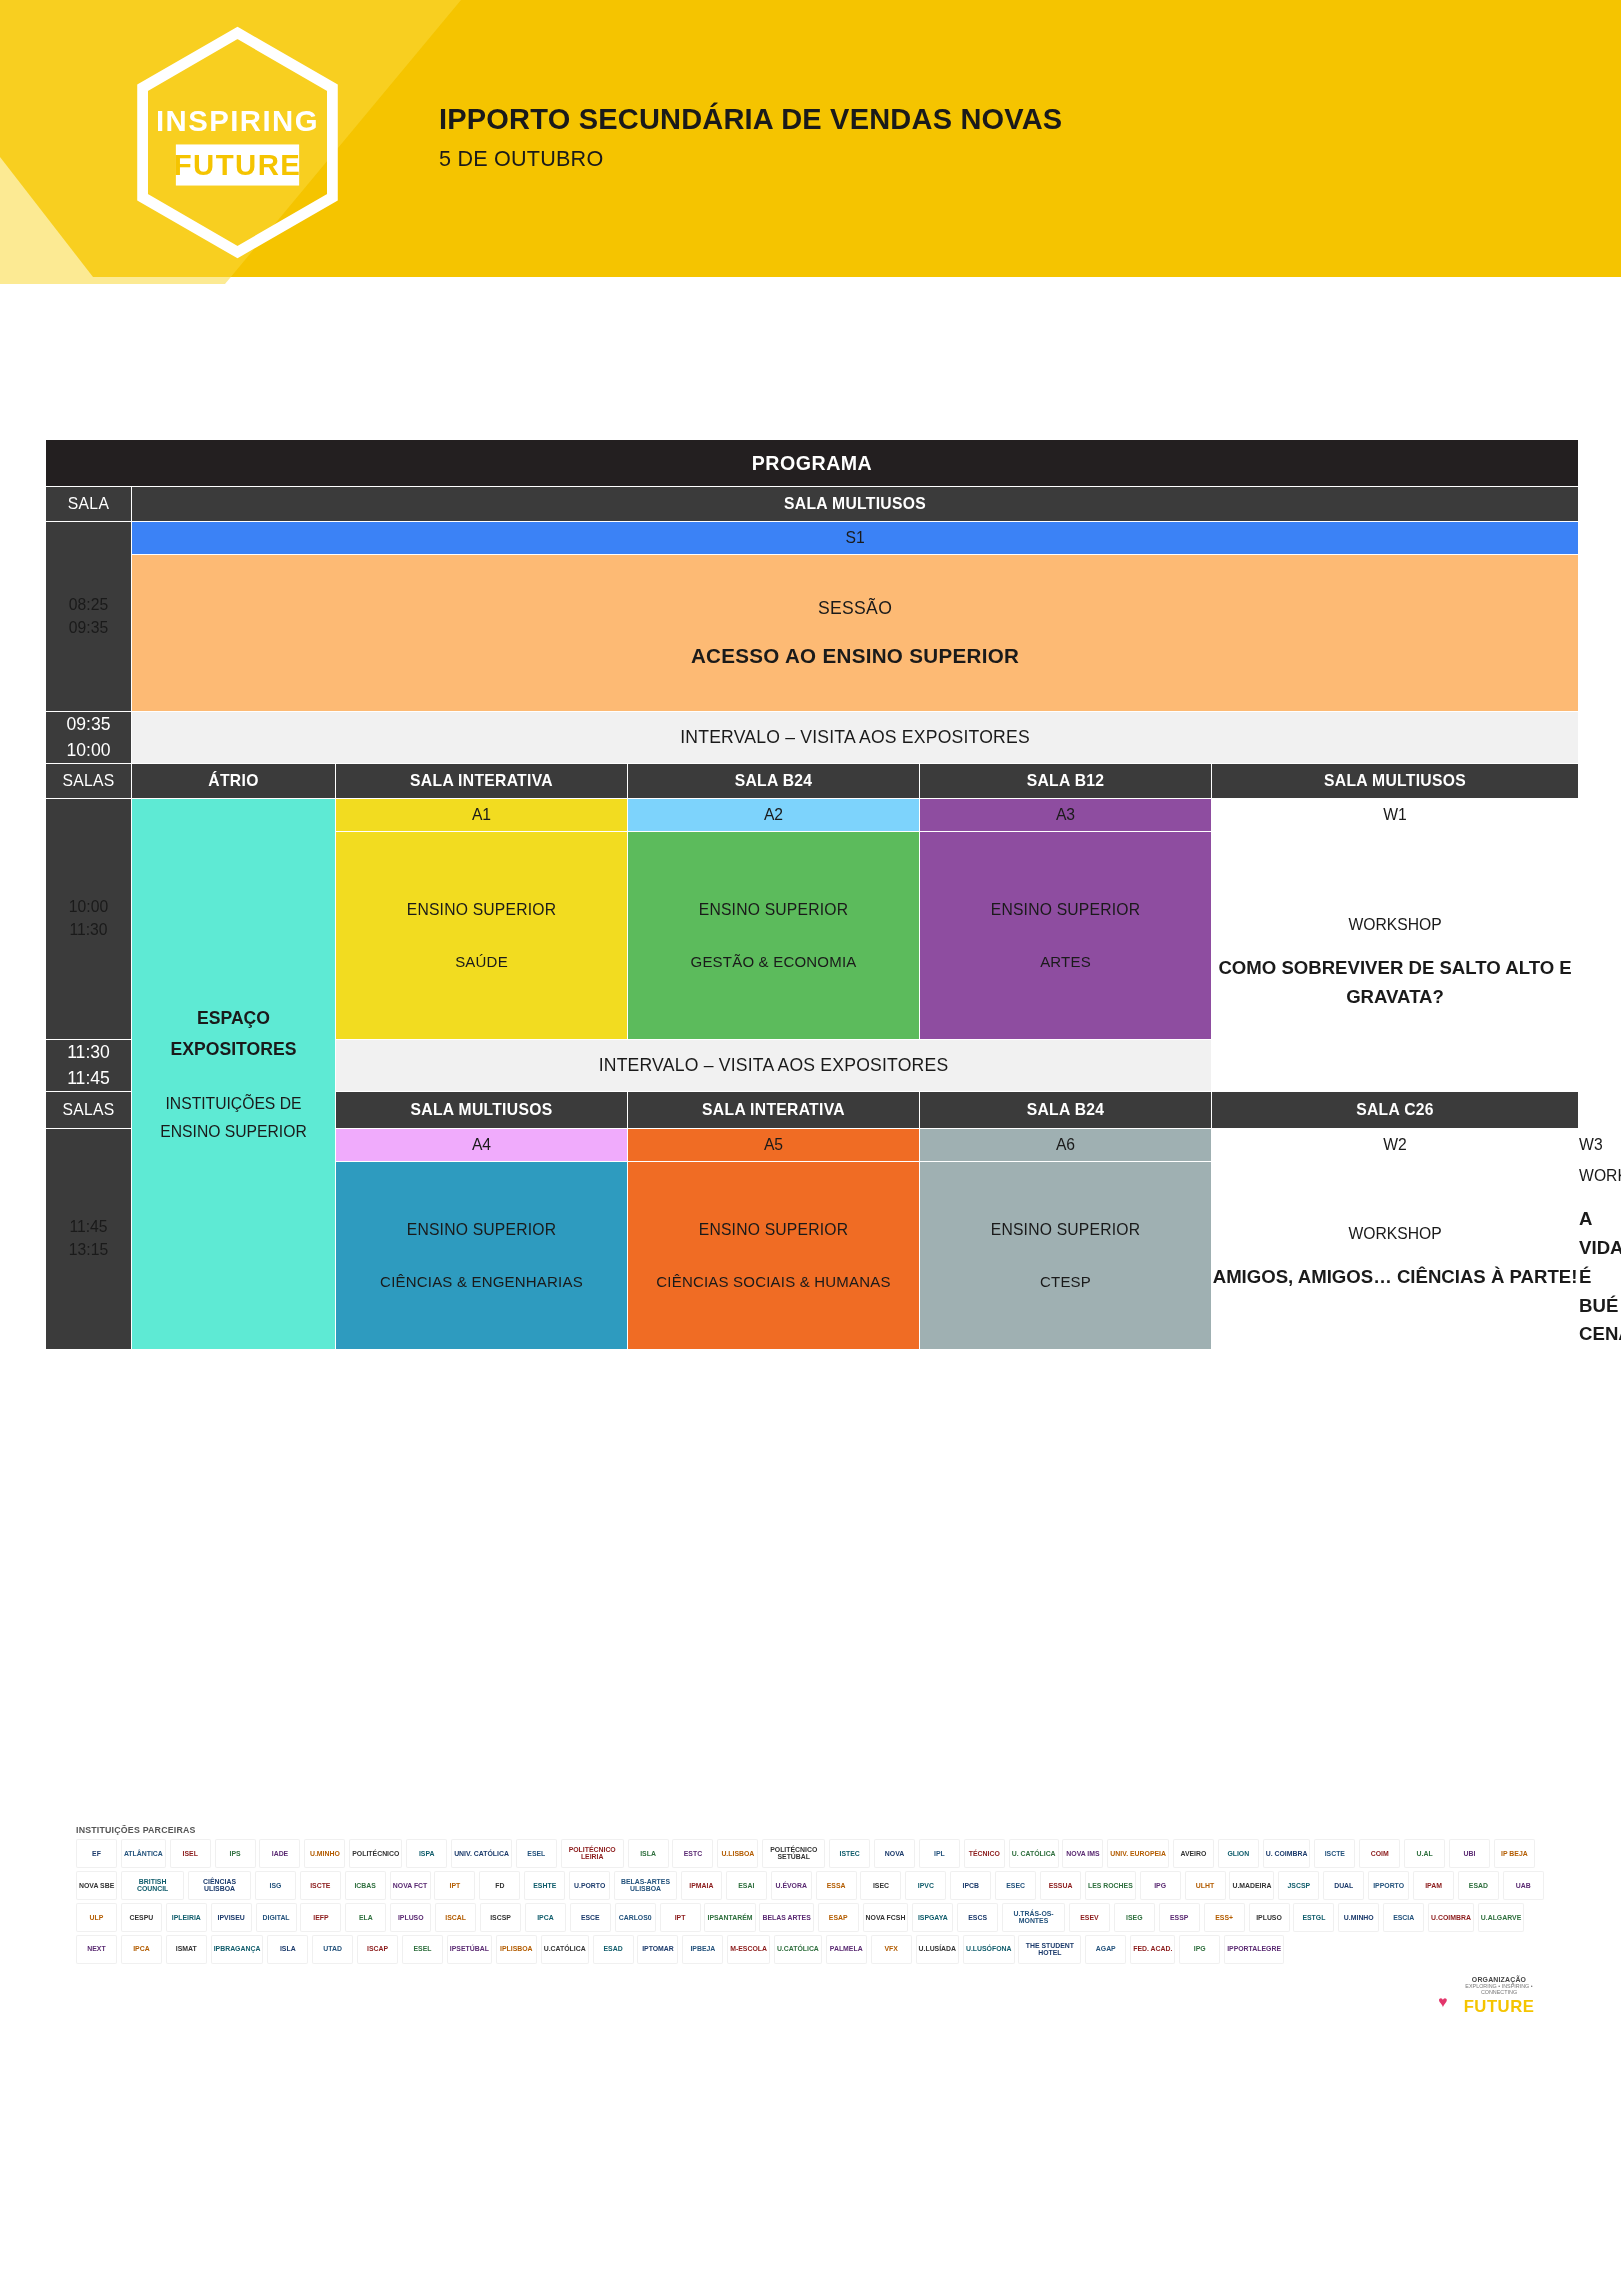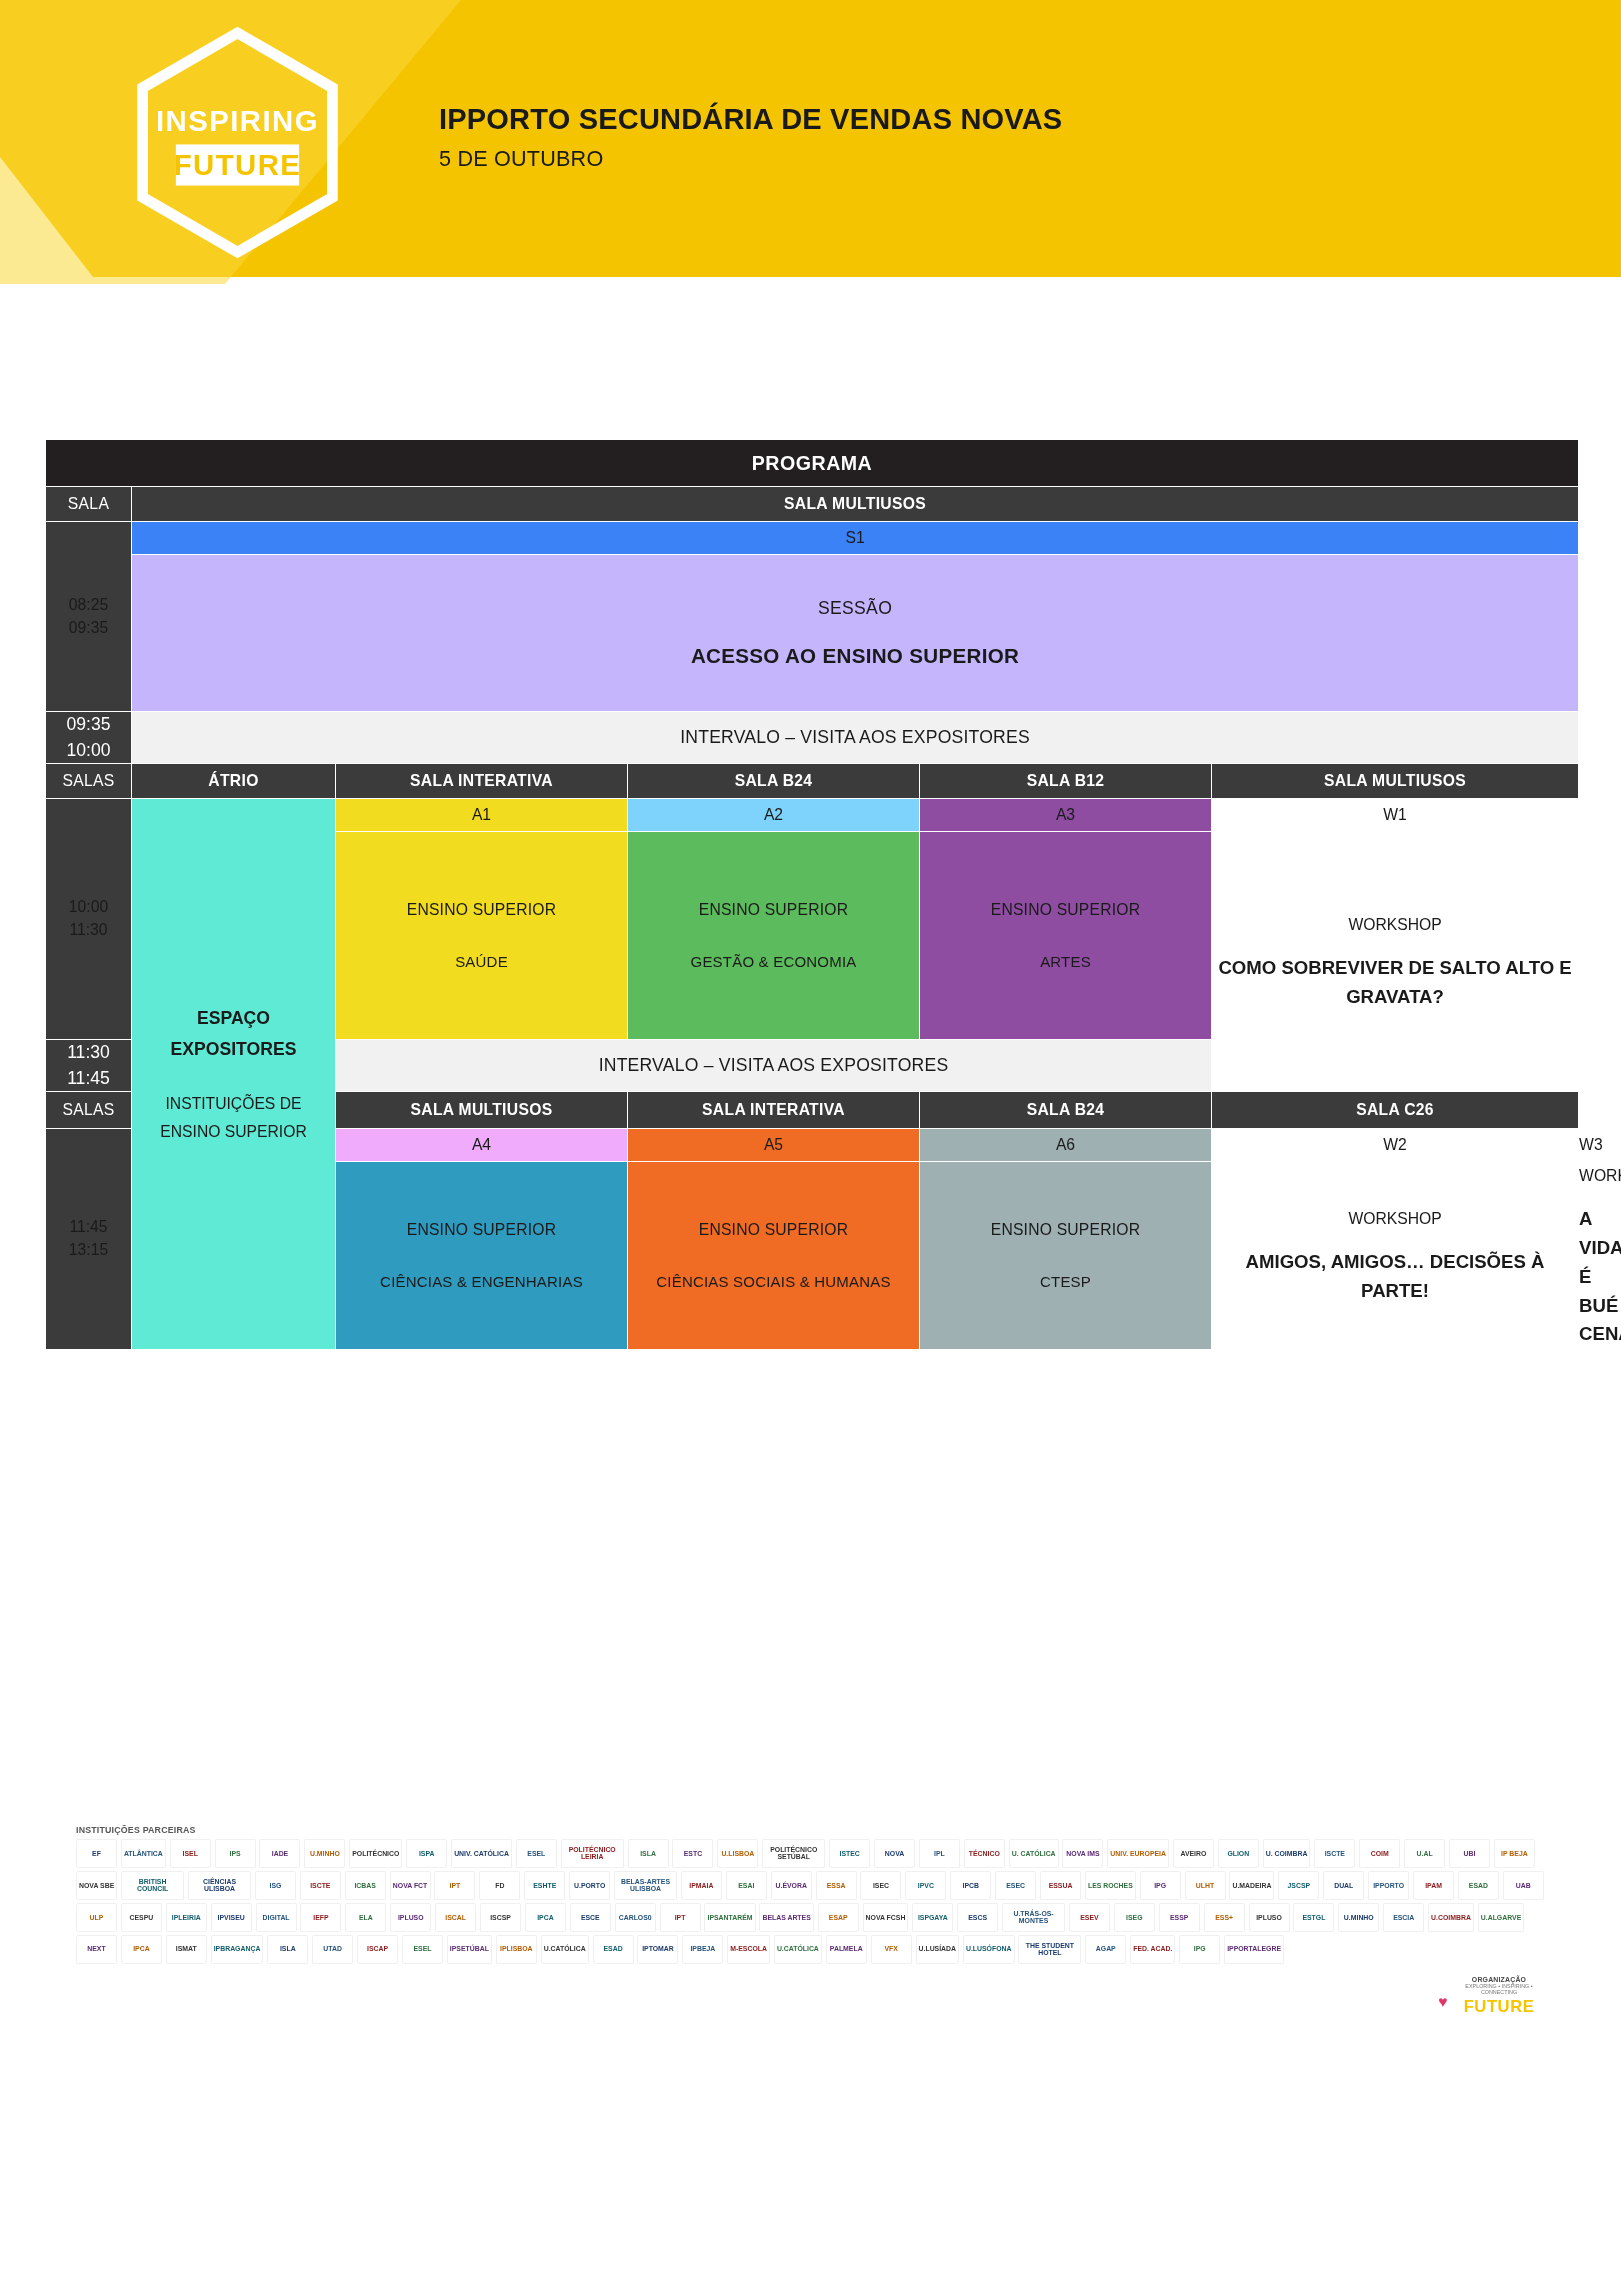--- a/index.html
+++ b/index.html
@@ -112,21 +112,21 @@
   .code-row td {
     font-size: 15.7px;
     height: 33px;
     color: #1a1a1a;
   }
   .sess-row td {
     height: 157px;
   }
   .s1-bar { background: #3b82f6; }
   .session-block {
-    background: #c4b5fd;
+    background: #fdba74;
     padding: 17.6px 7.8px;
   }
   .session-block .l1 {
     font-size: 17.6px;
     letter-spacing: 0.3px;
     margin-bottom: 25.5px;
   }
   .session-block .l2 {
     font-size: 20.6px;
     font-weight: bold;
@@ -388,21 +388,21 @@
       <td class="act act-tall2 cell-a5" style="background: rgb(240, 108, 36);">
         <div class="l1">ENSINO SUPERIOR</div>
         <div class="l2">CIÊNCIAS SOCIAIS &amp; HUMANAS</div>
       </td>
       <td class="act act-tall2 cell-a6" style="background: rgb(159, 176, 178);">
         <div class="l1">ENSINO SUPERIOR</div>
         <div class="l2">CTESP</div>
       </td>
       <td colspan="2" class="ws cell-w2" style="background: rgb(255, 255, 255);">
         <div class="l1">WORKSHOP</div>
-        <div class="l2">AMIGOS, AMIGOS… DECISÕES À PARTE!</div>
+        <div class="l2">AMIGOS, AMIGOS… CIÊNCIAS À PARTE!</div>
       </td>
       <td class="ws cell-w3" style="background: rgb(255, 255, 255);">
         <div class="l1">WORKSHOP</div>
         <div class="l2">A VIDA É BUÉ CENAS!</div>
       </td>
     </tr>
   </tbody>
     </table>
 </div>
 

